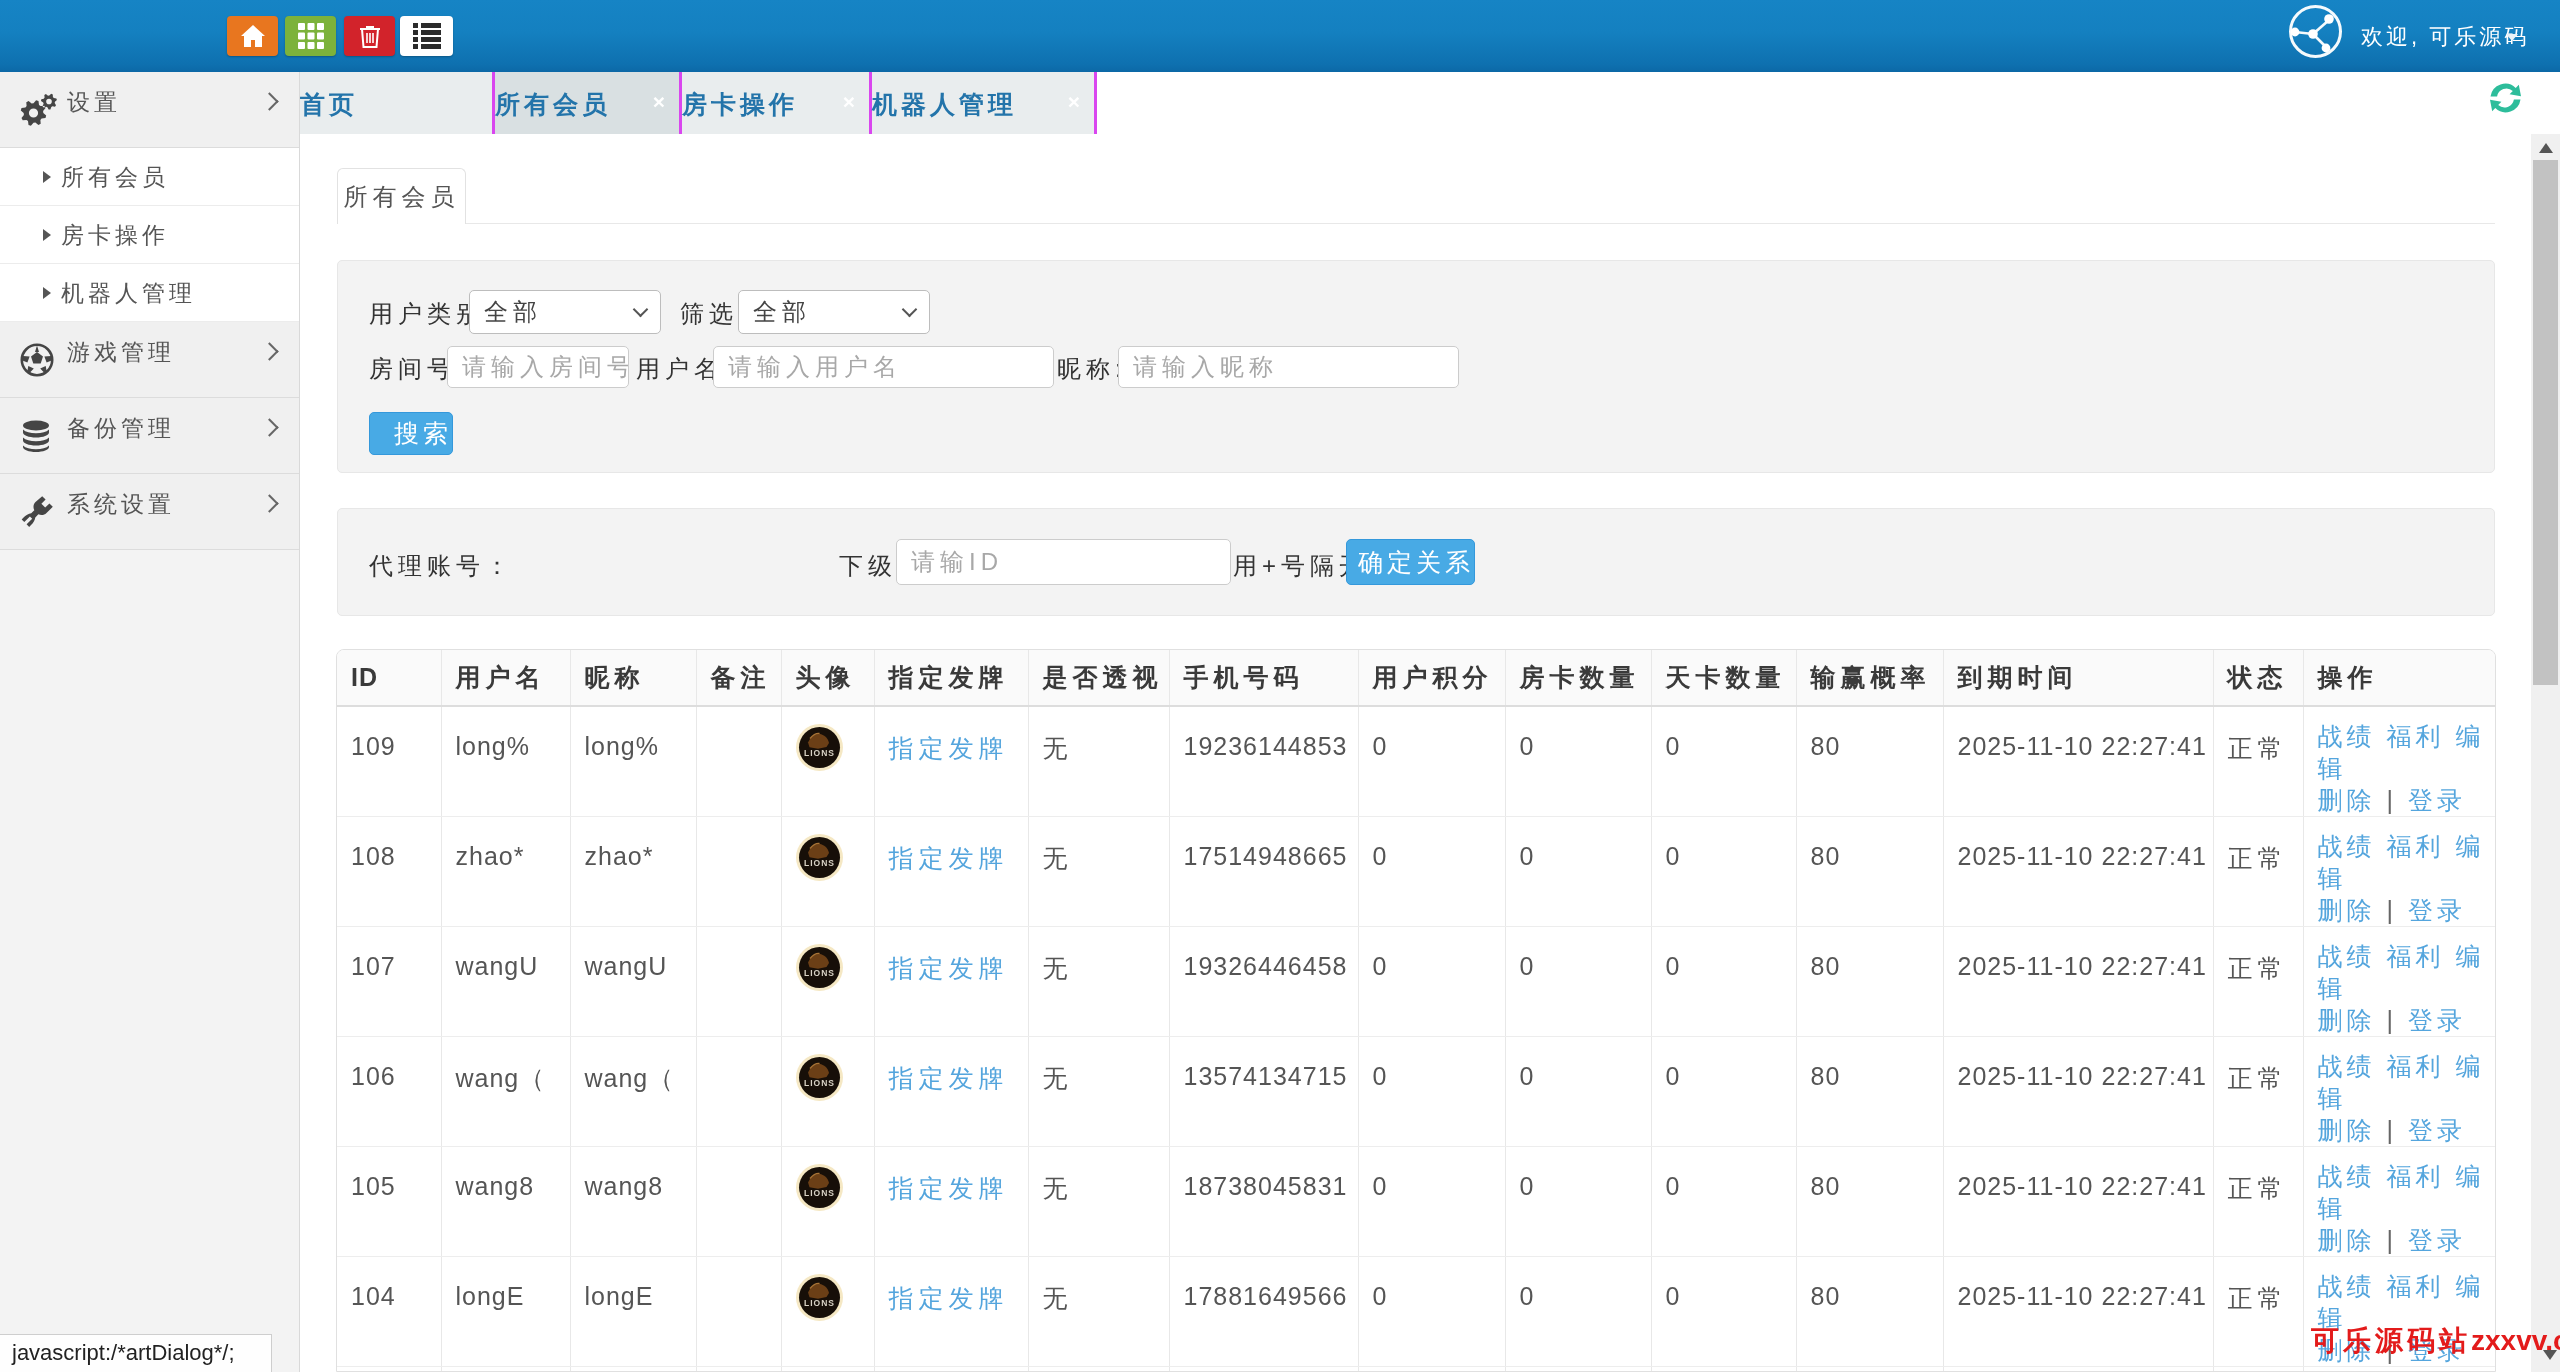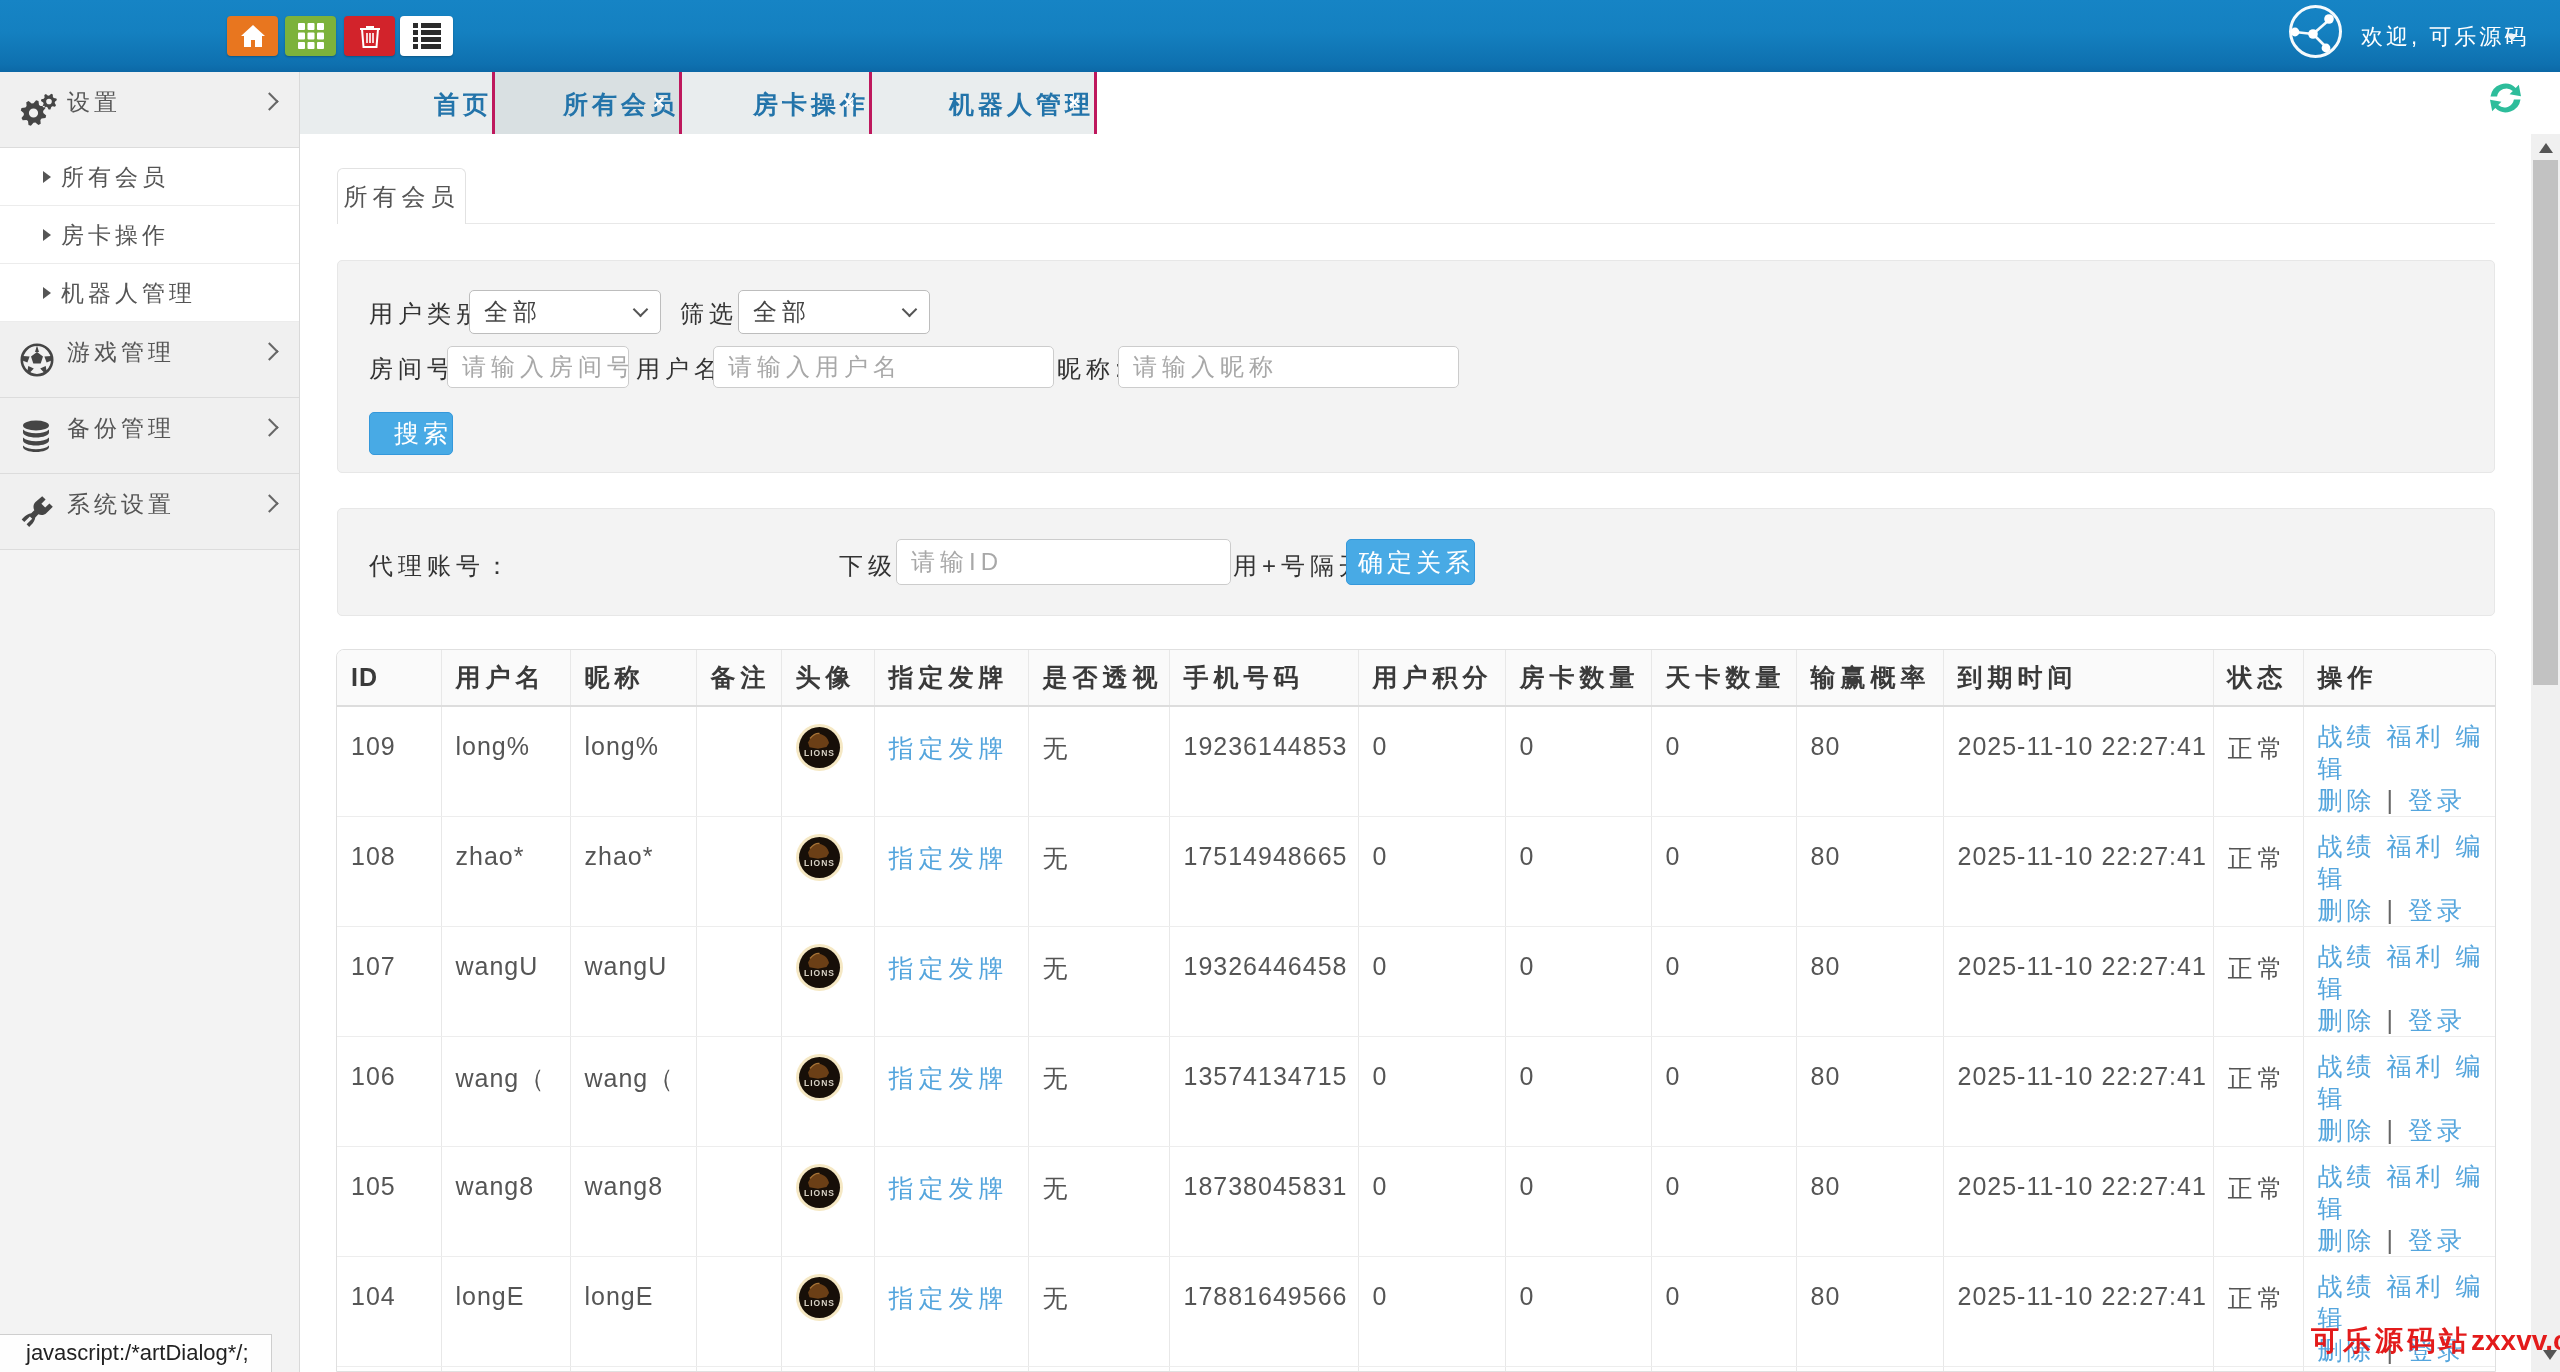--- a/index.html
+++ b/index.html
@@ -23,21 +23,21 @@
 .m-item .txt{position:absolute;left:67px}
 .s-item{position:relative;height:58px;background:#fff;border-bottom:1px solid #ececec;color:#555;font-size:23px;letter-spacing:4px;line-height:58px}
 .s-item .txt{position:absolute;left:61px}
 .s-item .tri{position:absolute;left:43px;top:23px;width:0;height:0;border-left:8px solid #555;border-top:6px solid transparent;border-bottom:6px solid transparent}
 .chev{position:absolute;left:263px;top:23px;width:13px;height:13px;border-top:2px solid #666;border-right:2px solid #666;transform:rotate(45deg)}
 .m-ico{position:absolute;left:20px;top:50%;transform:translateY(-50%)}
 #mi-member,#mi-member .txt{color:#1b7fc4}
 #mi-member .chev{border-color:#1b7fc4}
 
 #tabstrip{position:absolute;left:300px;top:72px;width:2260px;height:62px;background:#fff}
-.tab{position:absolute;top:0;height:62px;background:#e9edee;border-right:3px solid #be185d;color:#2374aa;font-weight:bold;font-size:25px;letter-spacing:4px;text-align:right;line-height:64px}
+.tab{position:absolute;top:0;height:62px;background:#e9edee;border-right:3px solid #d946ef;color:#2374aa;font-weight:bold;font-size:25px;letter-spacing:4px;text-align:left;line-height:64px}
 .tab .x{position:absolute;right:14px;top:0;line-height:60px;color:#fff;font-size:21px;font-weight:bold;letter-spacing:0}
 .tab.active{background:#d9e0e2}
 
 #sb-track{position:absolute;left:2531px;top:134px;width:29px;height:1238px;background:#f0f0f0}
 #sb-thumb{position:absolute;left:2533px;top:160px;width:25px;height:525px;background:#c2c2c2}
 .sb-arrow{position:absolute;left:2539px;width:0;height:0;border-left:7px solid transparent;border-right:7px solid transparent}
 #sb-up{top:143px;border-bottom:10px solid #555}
 #sb-down{top:1350px;left:2543px;border-top:10px solid #555}
 
 #content{position:absolute;left:301px;top:134px;width:2230px;height:1238px;background:#fff}
@@ -57,21 +57,21 @@
 table{border-collapse:collapse;table-layout:fixed;width:2158px}
 th{background:#fafafa;height:56px;border-bottom:2px solid #ddd;font-size:25px;color:#3a3a3a;text-align:left;padding-left:14px;letter-spacing:5px;font-weight:bold}
 td{height:90.5px;border-bottom:1px solid #ededed;font-size:25px;color:#555;vertical-align:top;padding:25px 0 0 14px;letter-spacing:1px}
 th+th,td+td{border-left:1px solid #e8e8e8}
 td.cjk{letter-spacing:5px}
 a,.lnk{color:#54a5dd;text-decoration:none}
 .oplinks{letter-spacing:4px;line-height:32px;margin-top:-12px}
 .oplinks .sep{color:#666}
 .avatar{margin:-8px 0 0 0}
 
-#statusbub{position:absolute;left:0;top:1334px;width:272px;height:38px;background:#fefefe;border:1px solid #cecece;border-left:none;border-bottom:none;line-height:36px;padding-left:26px;font-size:22px;color:#222}
+#statusbub{position:absolute;left:0;top:1334px;width:272px;height:38px;background:#fefefe;border:1px solid #cecece;border-left:none;border-bottom:none;line-height:36px;padding-left:12px;font-size:22px;color:#222}
 #watermark{position:absolute;left:2311px;top:1322px;font-size:28px;font-weight:bold;color:#e31b1b;white-space:nowrap;z-index:9}
 #watermark .c{letter-spacing:4px}
 </style></head>
 <body>
 <div id="topbar">
   <div class="tb-btn" id="btn1">
       <svg width="26" height="24" viewBox="0 0 26 24">
         <path d="M13 1L1 12h3v11h7v-7h4v7h7V12h3z" fill="#fff"></path>
       </svg>
     </div>

